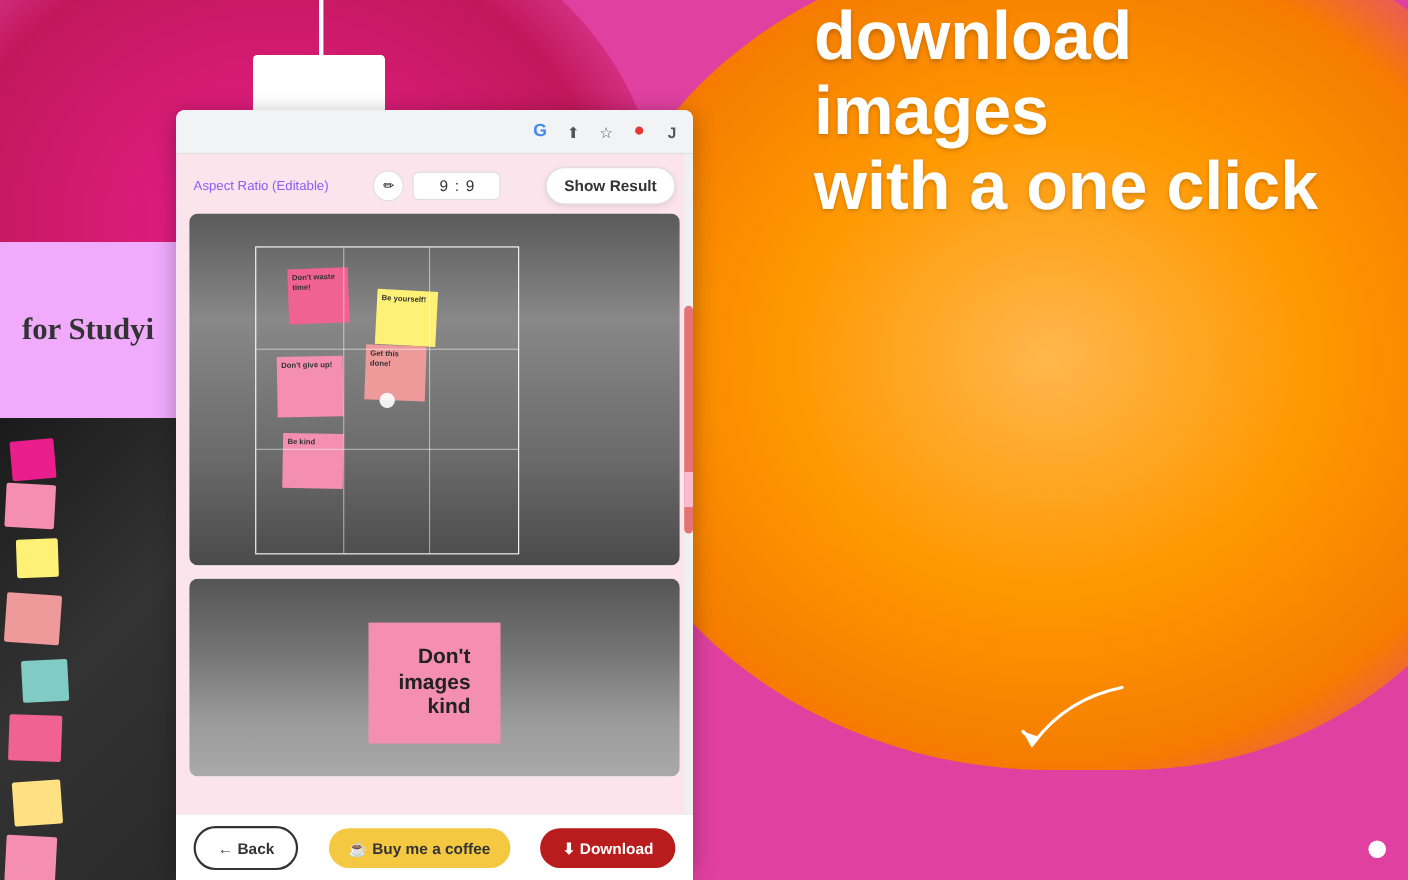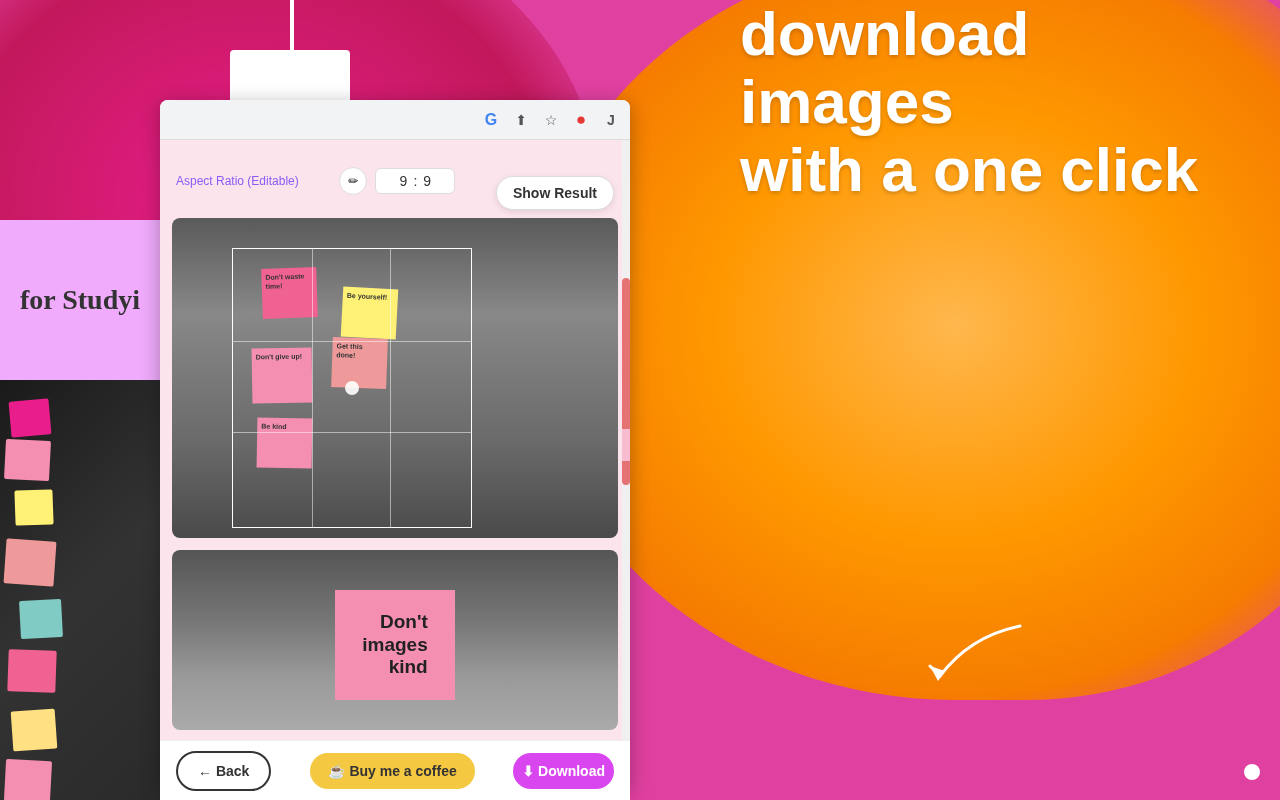--- a/index.html
+++ b/index.html
@@ -201,21 +201,20 @@
     .show-result-btn {
       background: white;
       border: 1px solid #ddd;
       border-radius: 20px;
       padding: 8px 16px;
       font-size: 14px;
       font-weight: 600;
       color: #333;
       cursor: pointer;
       box-shadow: 0 2px 6px rgba(0,0,0,0.1);
-      margin-top: 24px;
     }
 
     
     .popup-image-area {
       padding: 0 12px 12px;
     }
 
     .popup-image-card {
       background: white;
       border-radius: 8px;
@@ -427,24 +426,24 @@
       font-size: 14px;
       font-weight: 700;
       color: #333;
       cursor: pointer;
       display: flex;
       align-items: center;
       gap: 6px;
     }
 
     .download-btn {
-      background: #d946ef;
+      background: #b91c1c;
       border: none;
       border-radius: 24px;
-      padding: 10px 9px;
+      padding: 10px 20px;
       font-size: 14px;
       font-weight: 700;
       color: white;
       cursor: pointer;
       display: flex;
       align-items: center;
       gap: 6px;
     }
 
     

